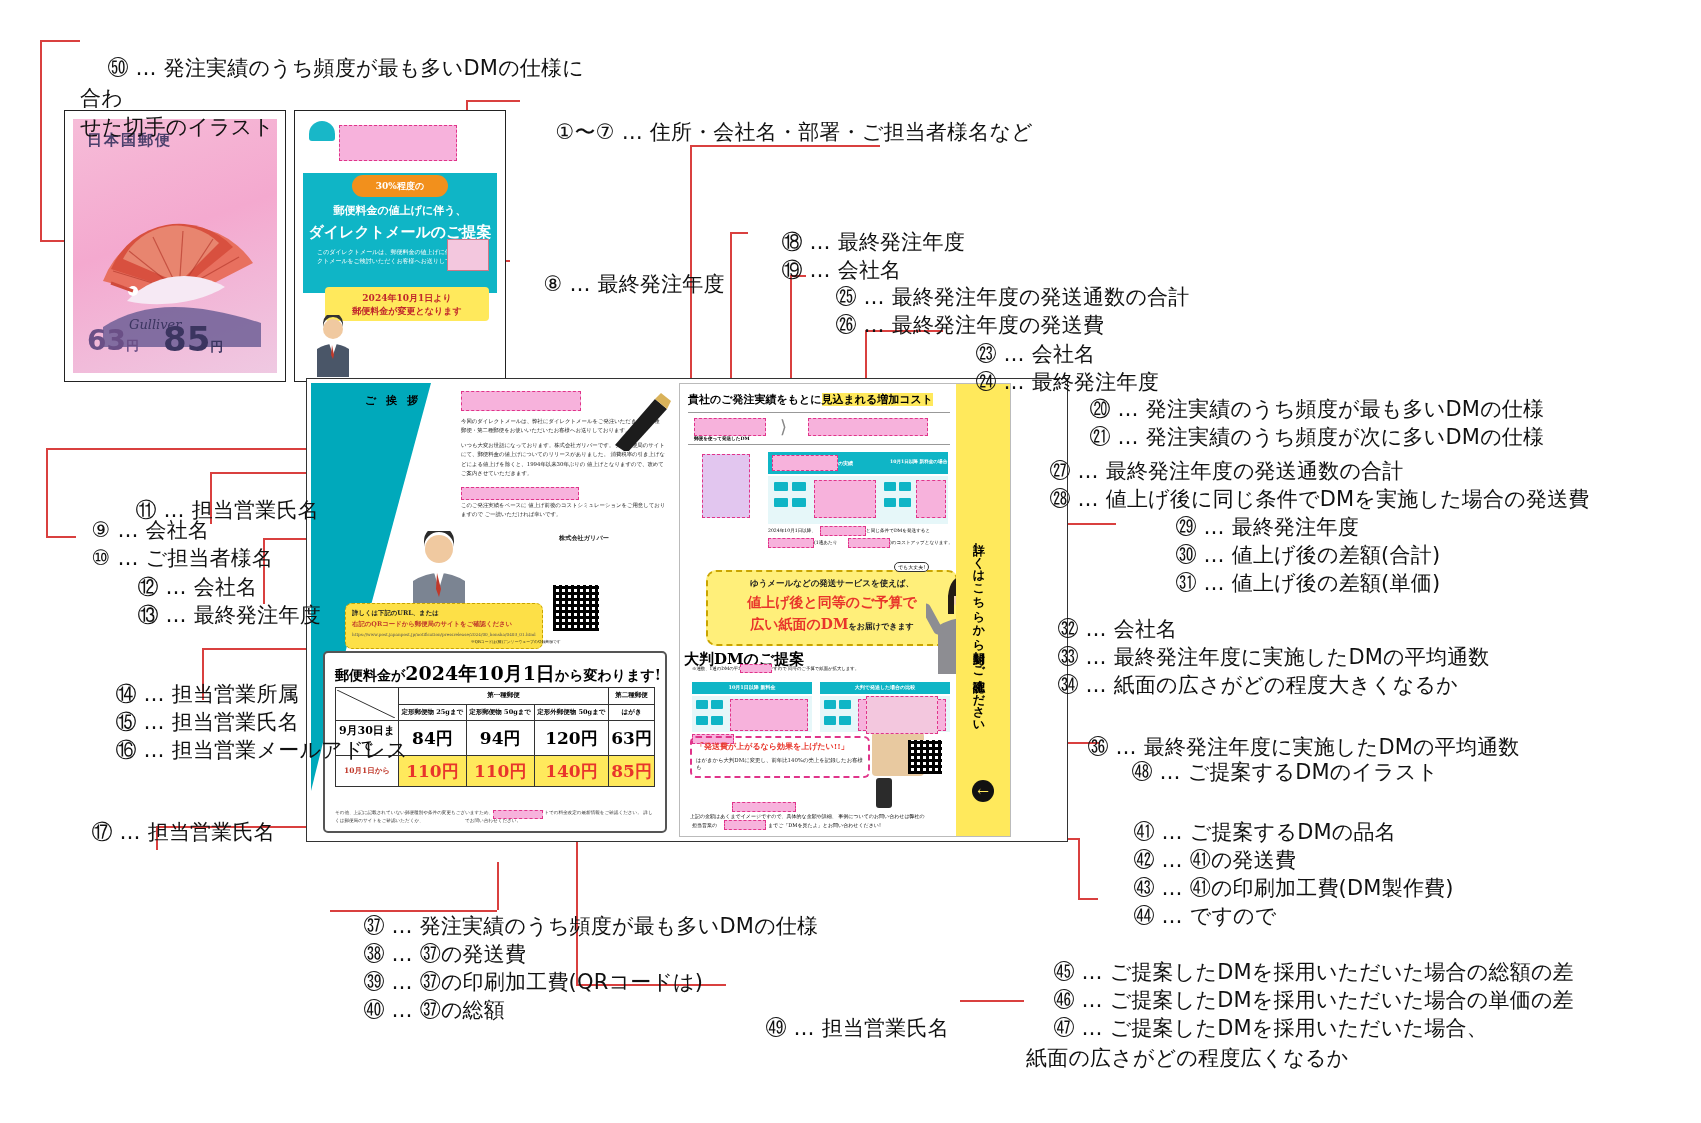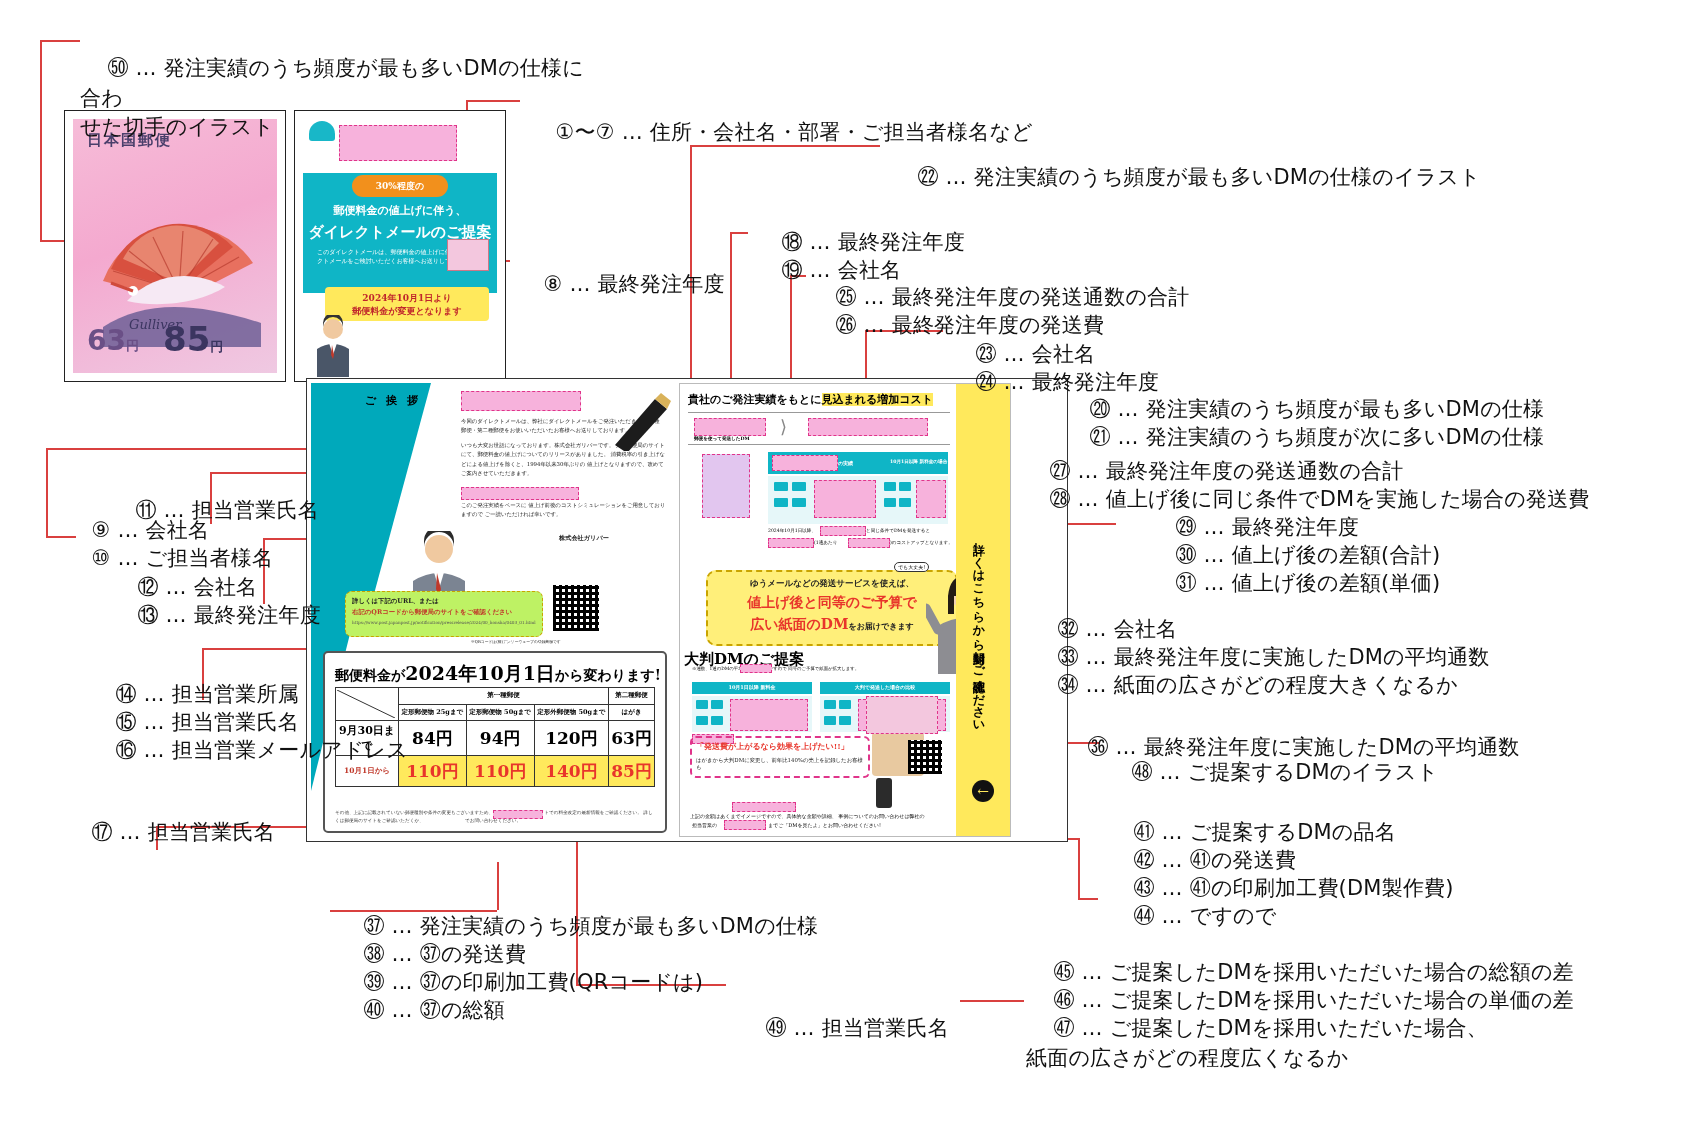--- a/index.html
+++ b/index.html
@@ -51,21 +51,21 @@
     clip-path:polygon(0 0,100% 0,46% 100%,0 100%);}
   .tealwedge2{position:absolute;left:0;top:228px;width:72px;height:180px;background:#00a9bb;
     clip-path:polygon(0 0,62% 0,0 100%);}
   .greet{position:absolute;left:54px;top:10px;font-size:11px;font-weight:700;letter-spacing:3px;}
   .lpink1{position:absolute;left:150px;top:8px;width:118px;height:18px;}
   .lp-text{position:absolute;font-size:5.4px;line-height:1.75;color:#222;}
   .qr{position:absolute;background:
       repeating-linear-gradient(90deg,#000 0 3px,#fff 3px 6px),
       repeating-linear-gradient(0deg,#000 0 3px,transparent 3px 6px);
     background-blend-mode:multiply;}
-  .yellowbox{position:absolute;background:#bef264;border:1.5px dashed #c9a400;border-radius:7px;}
+  .yellowbox{position:absolute;background:#fde047;border:1.5px dashed #c9a400;border-radius:7px;margin-top:12px;}
   .pricepanel{position:absolute;left:12px;top:268px;width:340px;height:178px;background:#fff;border:2px solid #555;border-radius:5px;}
   .priceTitle{position:absolute;left:10px;top:8px;font-size:14px;font-weight:800;}
   .priceTitle .big{color:#000000;font-size:19px;}
   table.ptab{position:absolute;left:10px;top:34px;width:320px;border-collapse:collapse;font-size:8px;}
   table.ptab td,table.ptab th{border:1px solid #333;text-align:center;padding:2px 1px;}
   .ptab .hdr{font-size:6.5px;font-weight:700;background:#fff;}
   .ptab .val{font-size:17px;font-weight:800;}
   .ptab .rowA td{height:26px;}
   .ptab .rowB{background:#ffe95c;}
   .ptab .rowB .val{color:#e8352b;}
@@ -403,23 +403,20 @@
 
   <div class="abs ann" style="left:80px;top:24px;width:520px;">
     <span class="num">㊿</span> <span>…</span> <span>発注実績のうち頻度が最も多いDMの仕様に合わ
 せた切手のイラスト</span>
   </div>
 
   <div class="abs ann" style="left:528px;top:88px;width:600px;">
     <span class="num">①〜⑦</span> <span>…</span> <span>住所・会社名・部署・ご担当者様名など</span>
   </div>
 
-  <div class="abs ann" style="left:890px;top:133px;width:640px;">
-    <span class="num">㉒</span> <span>…</span> <span>発注実績のうち頻度が最も多いDMの仕様のイラスト</span>
-  </div>
 
   <div class="abs ann" style="left:754px;top:198px;">
     <span class="num">⑱</span> <span>…</span> <span>最終発注年度</span>
   </div>
   <div class="abs ann" style="left:754px;top:226px;">
     <span class="num">⑲</span> <span>…</span> <span>会社名</span>
   </div>
 
   <div class="abs ann" style="left:516px;top:240px;">
     <span class="num">⑧</span> <span>…</span> <span>最終発注年度</span>

